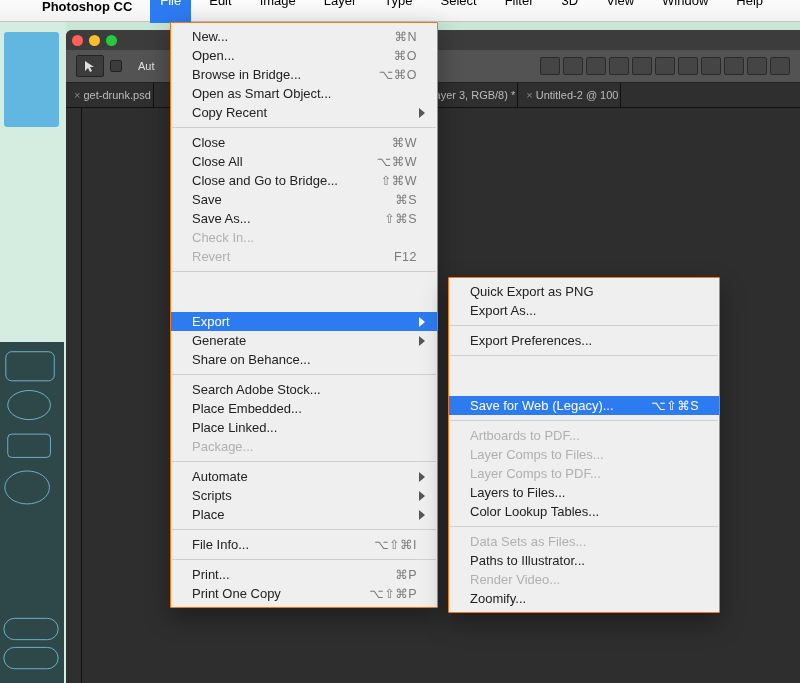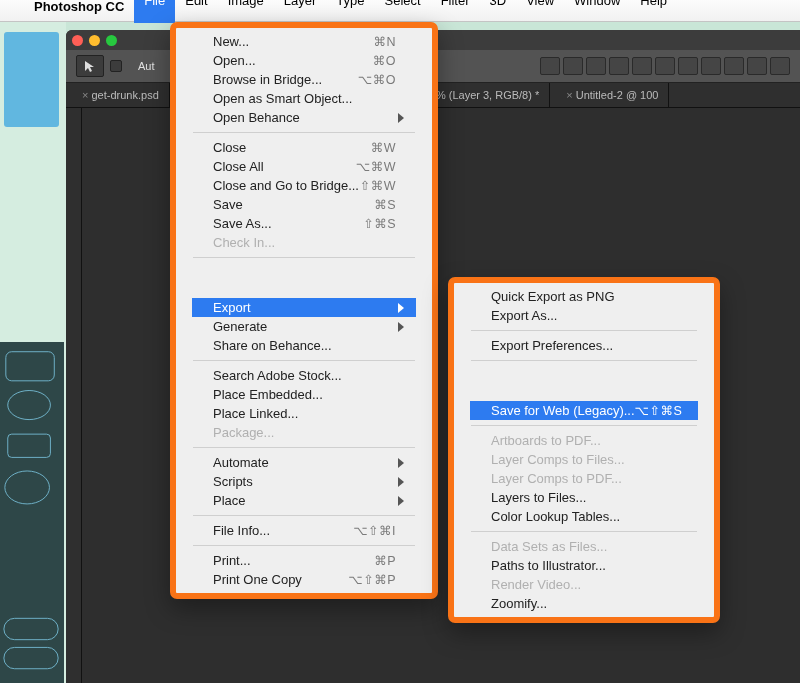--- a/index.html
+++ b/index.html
@@ -10,21 +10,21 @@
     width: 800px; height: 683px;
     overflow: hidden;
     position: relative;
   }
   .menubar {
     height: 22px;
     background: linear-gradient(#fcfcfc,#f1f1f1);
     border-bottom: 1px solid #c4c4c4;
     display: flex; align-items: center;
     padding: 0 10px 8px 12px;
-    gap: 0;
+    gap: 8px;
   }
   .apple {
     font-size: 15px; margin-right: 12px; color: #555;
   }
   .appname { font-weight: 600; padding: 0 10px; }
   .mbi { padding: 0 10px; height:33px; line-height:22px; }
   .mbi.sel { background:#2d7bf0; color:#fff; }
 
   .ps-window {
     position:absolute; left:66px; top:30px; right:0; bottom:0;
@@ -58,21 +58,21 @@
     display:flex;gap:3px;margin-left:auto;
   }
   .align-ico {
     width:20px;height:18px;border:1px solid #2a2a2a;background:#454545;border-radius:2px;
   }
 
   .tabbar {
     height:25px;background:#2f2f2f;border-bottom:1px solid #111;
     display:flex;align-items:center;color:#bbb;font-size:11px;overflow:hidden;
   }
-  .doc-tab { padding:0 10px; height:100%; line-height:25px; white-space:nowrap; border-right:1px solid #111;}
+  .doc-tab { padding:0 2px; height:100%; line-height:25px; white-space:nowrap; border-right:1px solid #111;}
   .doc-tab .x{margin-left:6px;color:#888;}
 
   .canvas-area {
     position:absolute;left:0;right:0;top:78px;bottom:0;
     background:#2e2e2e;display:flex;
   }
   .ruler-v {
     width:16px;background:#2f2f2f;border-right:1px solid #111;
   }
   .canvas {
@@ -91,23 +91,23 @@
   .sketch {
     position:absolute;left:0;top:320px;right:2px;bottom:0;
     background:#2e4748;
   }
   .sketch svg { position:absolute; inset:0; }
 
   
   .menu {
     position:absolute;
     background:#efefef;
-    border:6px solid #f97316;
-    border-radius:7px;
-    padding:4px 16px;
+    border:1px solid #f97316;
+    border-radius:1px;
+    padding:4px 0;
     box-shadow:0 10px 25px rgba(0,0,0,.35);
     font-size:13px;
     color:#222;
     min-width:265px;
   }
   .mi {
     display:flex;align-items:center;
     padding:1px 20px 1px 21px;
     height:19px;
     white-space:nowrap;
@@ -225,21 +225,21 @@
       <span class="sc">⌘O</span>
     </div>
     <div class="mi">
       <span class="label">Browse in Bridge...</span>
       <span class="sc">⌥⌘O</span>
     </div>
     <div class="mi">
       <span class="label">Open as Smart Object...</span>
     </div>
     <div class="mi sub">
-      <span class="label">Open Behance</span>
+      <span class="label">Copy Recent</span>
       <span class="arrow"></span>
     </div>
     <div class="sep"></div>
     <div class="mi">
       <span class="label">Close</span>
       <span class="sc">⌘W</span>
     </div>
     <div class="mi">
       <span class="label">Close All</span>
       <span class="sc">⌥⌘W</span>
@@ -251,20 +251,24 @@
     <div class="mi">
       <span class="label">Save</span>
       <span class="sc">⌘S</span>
     </div>
     <div class="mi">
       <span class="label">Save As...</span>
       <span class="sc">⇧⌘S</span>
     </div>
     <div class="mi dis">
       <span class="label">Check In...</span>
+    </div>
+    <div class="mi dis">
+      <span class="label">Revert</span>
+      <span class="sc">F12</span>
     </div>
     <div class="sep"></div>
     <div class="mi sub sel">
       <span class="label">Export</span>
       <span class="arrow"></span>
     </div>
     <div class="mi sub">
       <span class="label">Generate</span>
       <span class="arrow"></span>
     </div>

